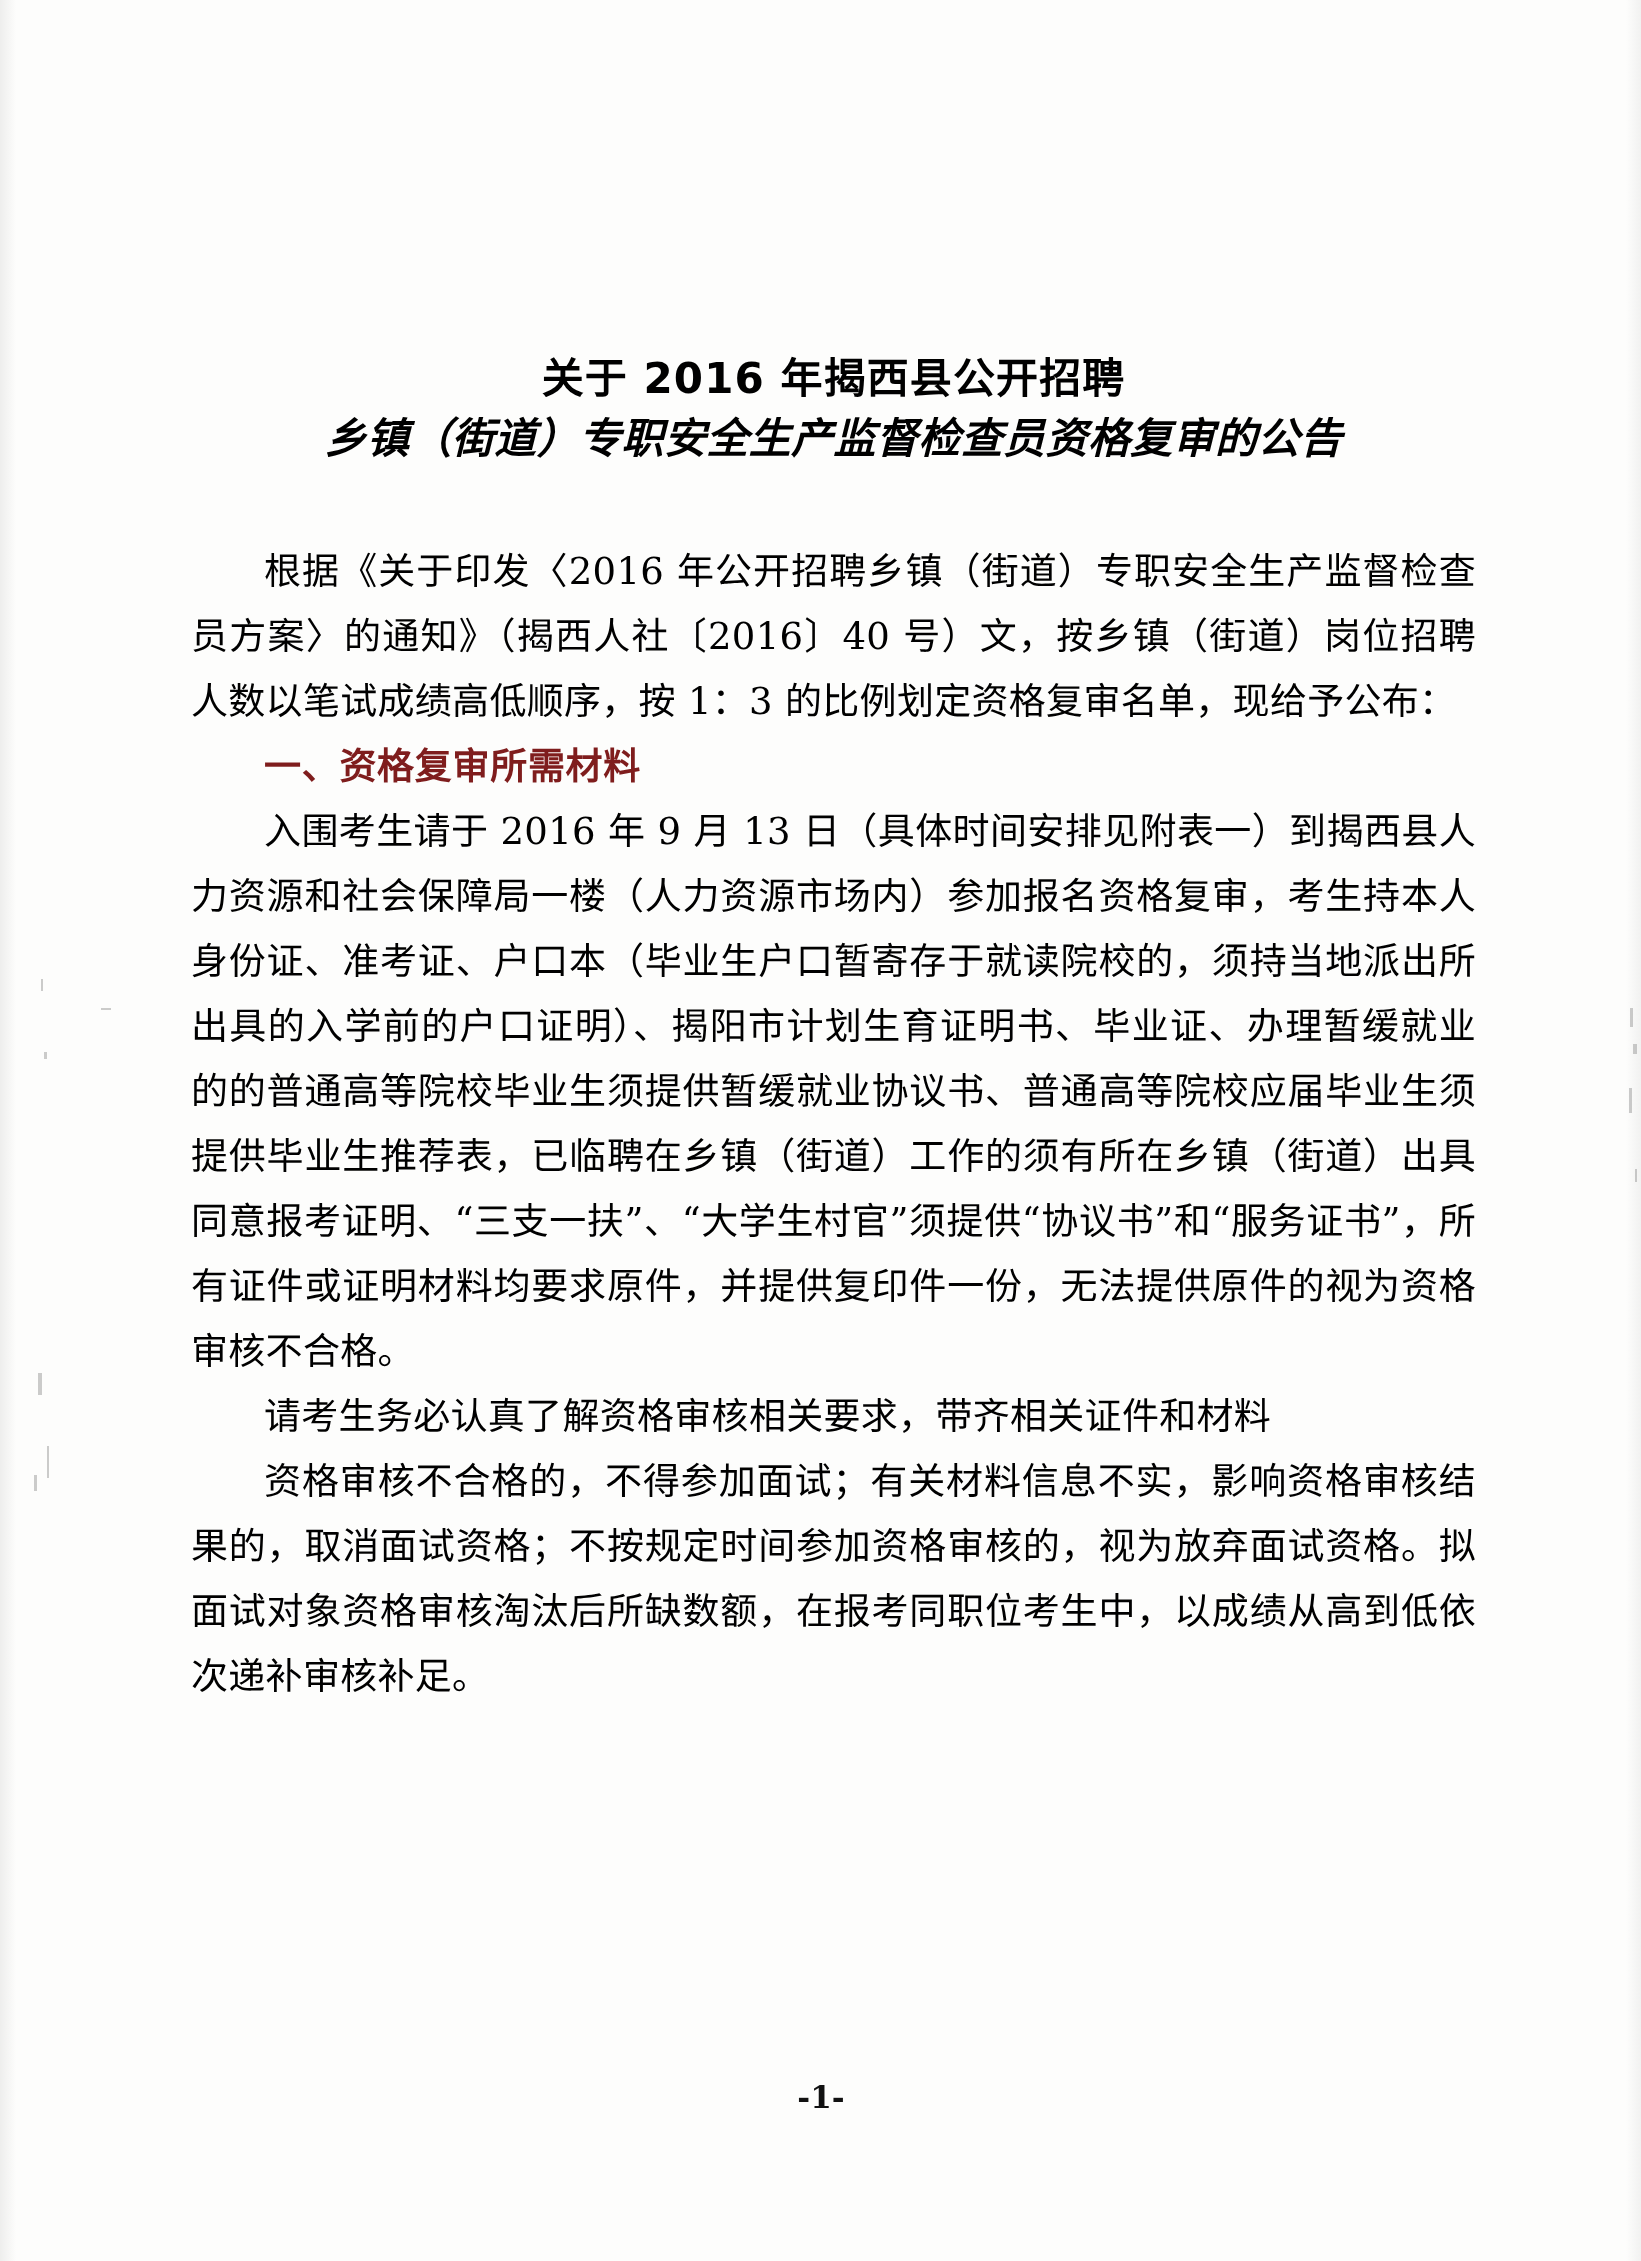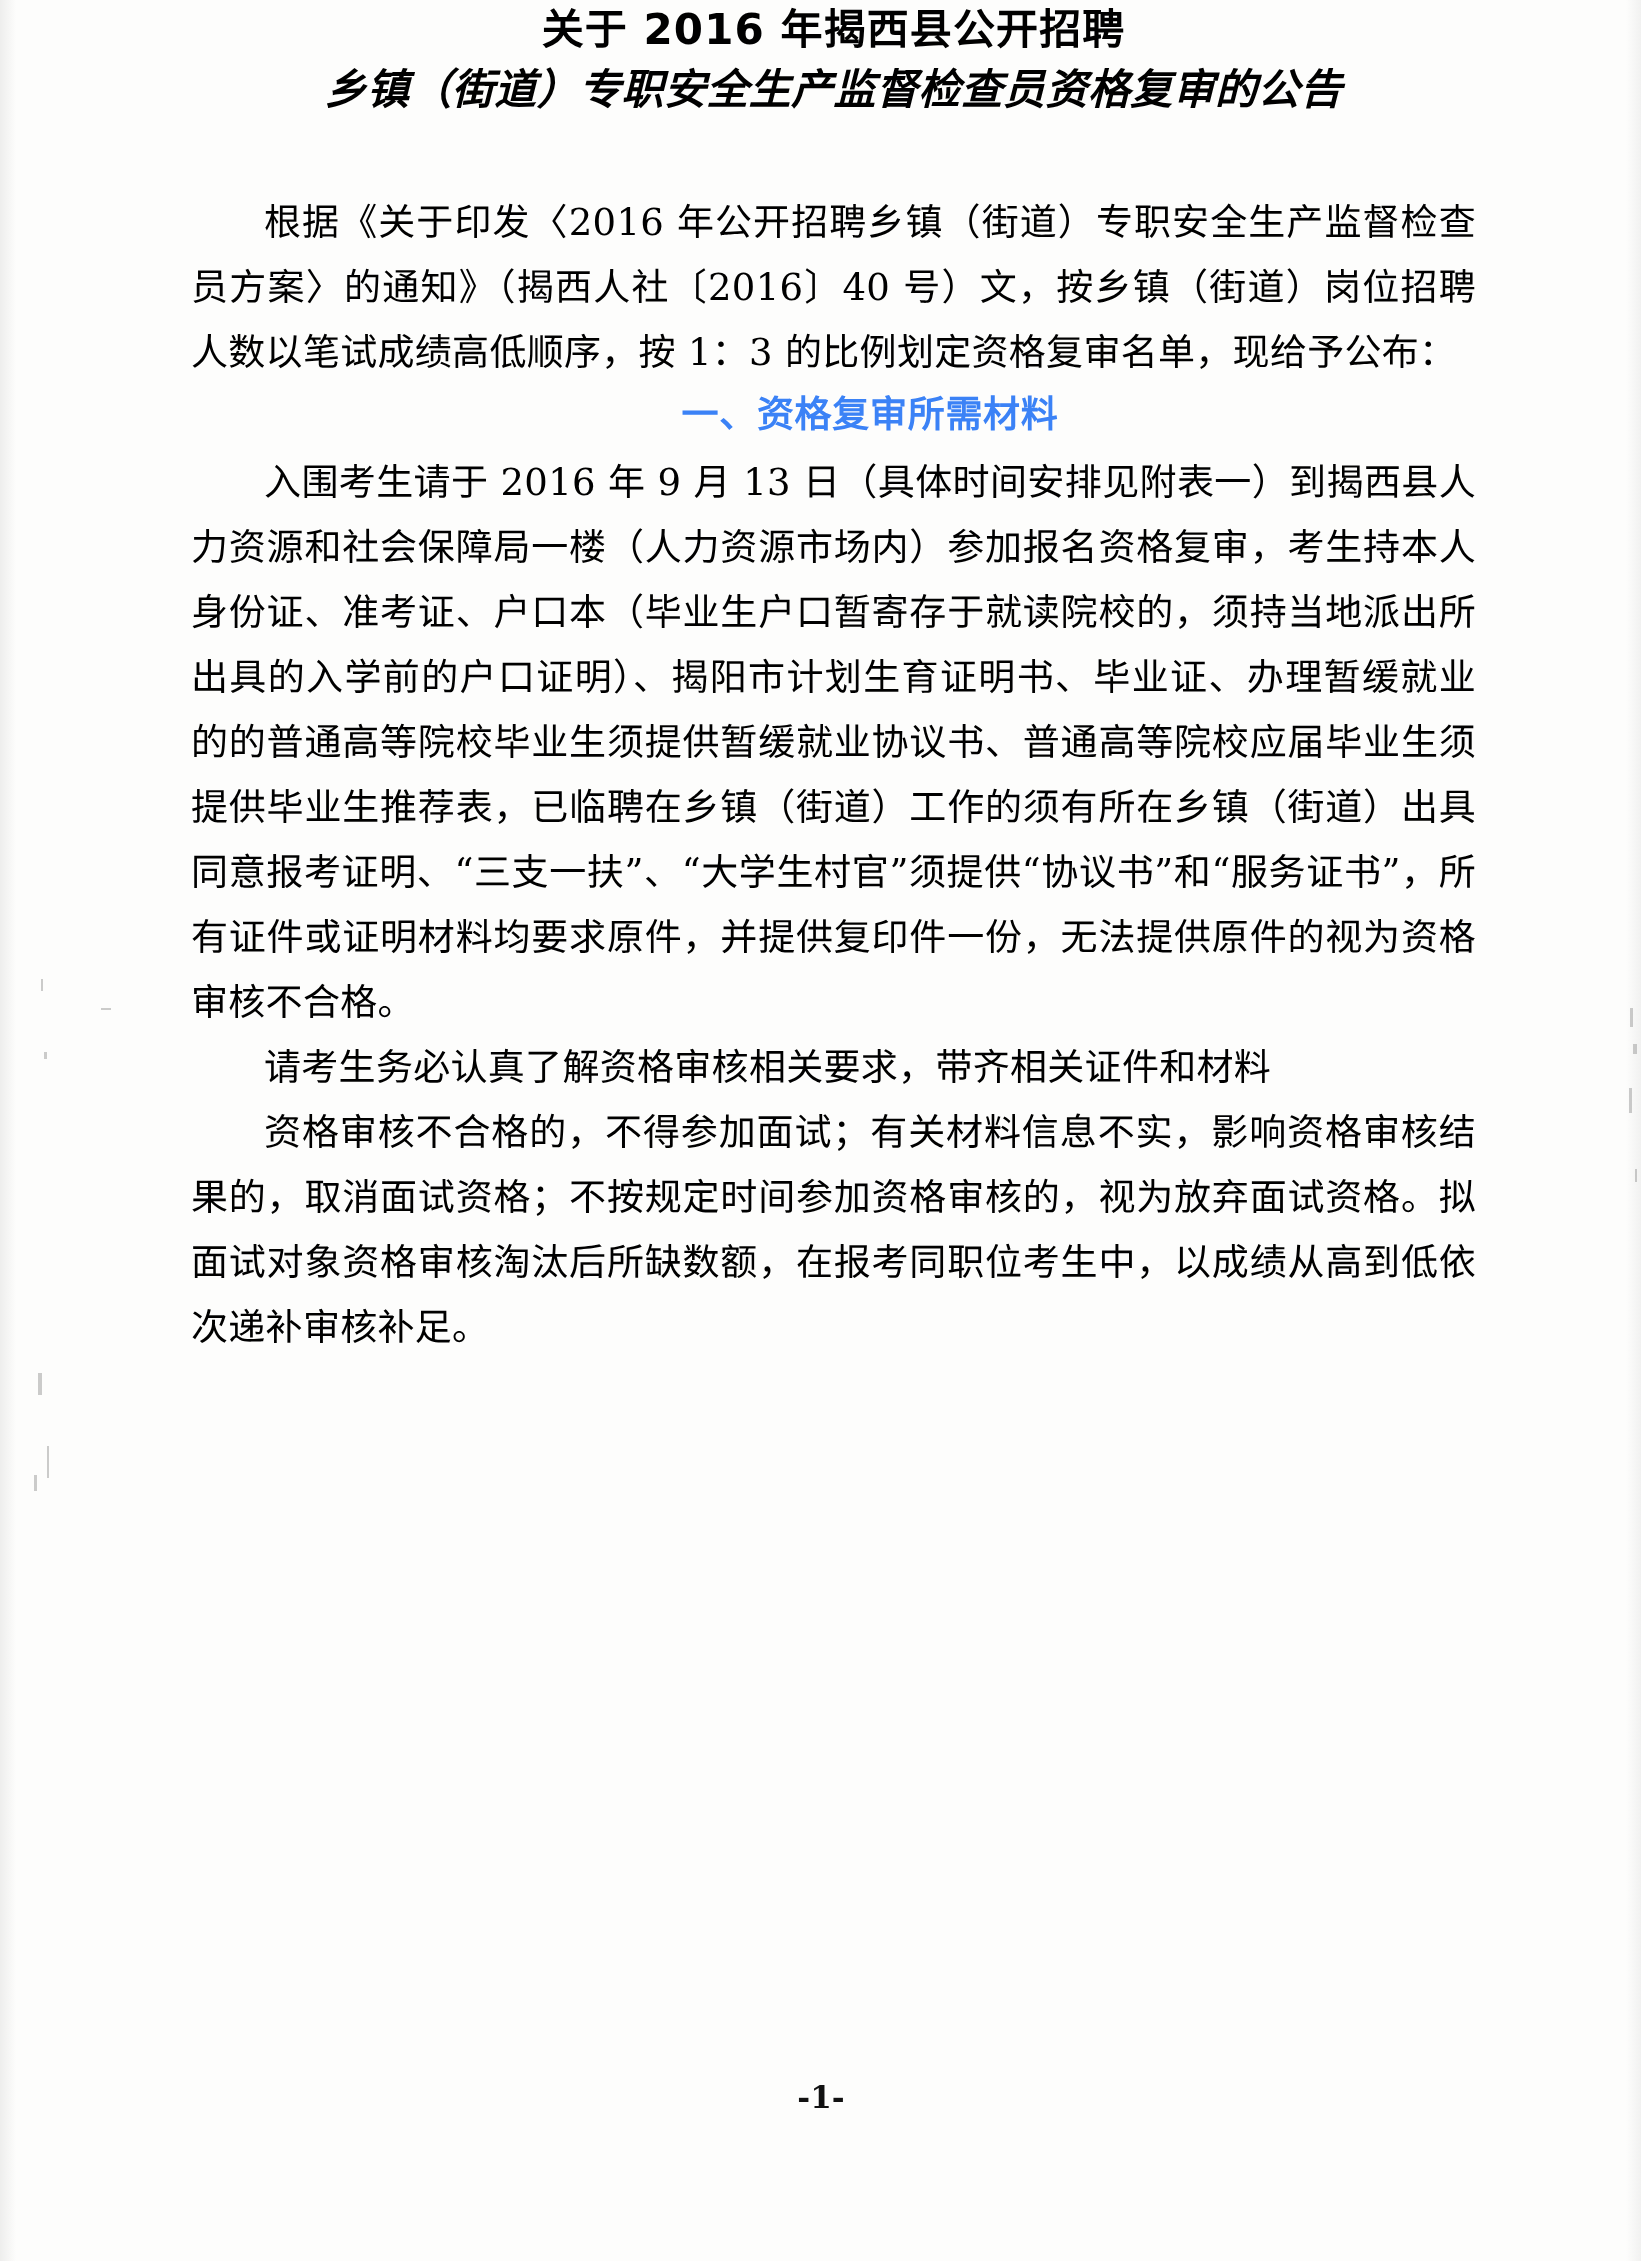--- a/index.html
+++ b/index.html
@@ -47,20 +47,21 @@
   .content {
     position: absolute;
     left: 191px;
     top: 0;
     width: 1285px;
     height: 100%;
   }
 
   .doc-title {
     margin: 0;
+    padding-top: 349px;
     text-align: center;
     font-family: "DejaVu Sans", "Liberation Sans", sans-serif;
     font-weight: bold;
     font-size: 42px;
     line-height: 60px;
     letter-spacing: 1.1px;
     color: #000;
   }
   .doc-title .tline { display: block; }
   .doc-title .tline.second { letter-spacing: 0.4px; font-style: italic; }
@@ -75,28 +76,27 @@
     line-height: 65px;
     text-align: justify;
     text-justify: inter-ideograph;
     text-indent: 73px;
     letter-spacing: 0.3px;
     color: #000000;
   }
 
   h2.section-heading {
     margin: 0;
-    font-family: Liberation Mono, monospace;
+    font-family: Liberation Serif, serif;
     font-weight: bold;
     font-size: 37px;
     line-height: 65px;
     text-indent: 73px;
     letter-spacing: 0.7px;
-    color: #3b82f6;
-    text-align: center;
+    color: #7f1d1d;
   }
 
   .page-number {
     position: absolute;
     left: 0;
     right: 0;
     top: 2079px;
     text-align: center;
     font-size: 31px;
     font-family: "DejaVu Serif", "Liberation Serif", serif;

